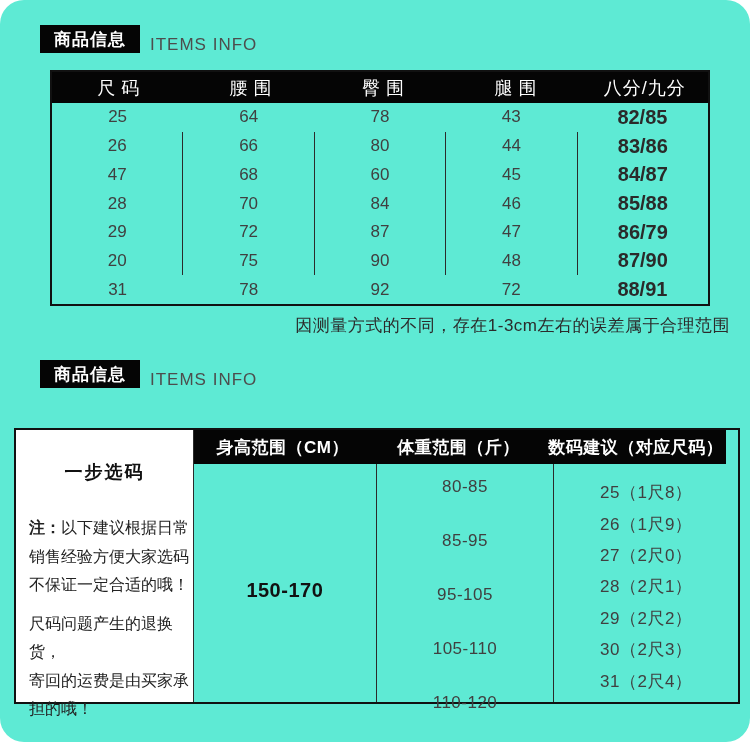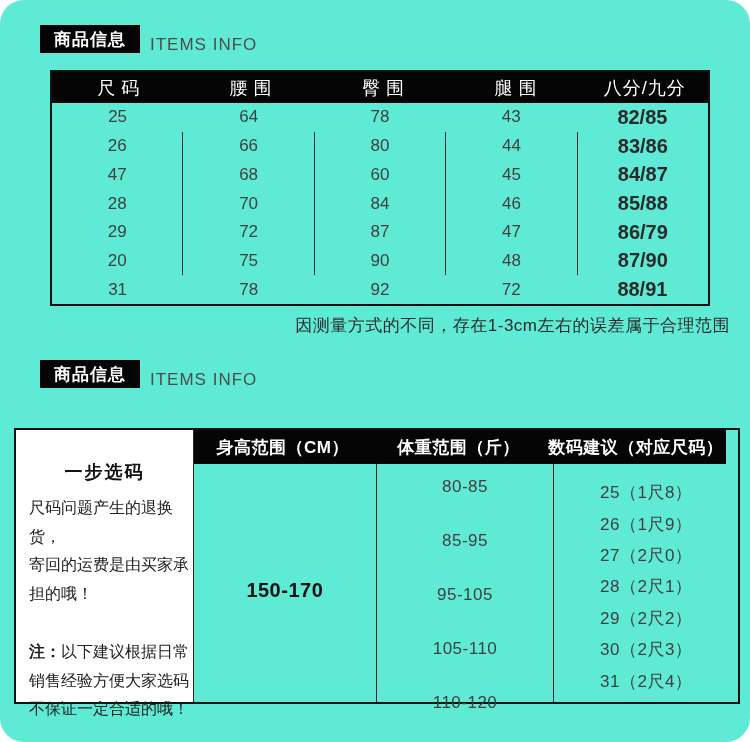--- a/index.html
+++ b/index.html
@@ -172,26 +172,26 @@
 
   <div class="badge b2">
     <span>商品信息</span>
   </div>
   <div class="badge-en b2">ITEMS INFO</div>
 
   <div class="table2">
 
     <div class="sidebar">
       <div class="sidebar-title">一步选码</div>
+      <p class="sidebar-note first"><span class="note-prefix">注：</span><span>以下建议根据日常
+销售经验方便大家选码
+不保证一定合适的哦！</span></p>
       <p class="sidebar-note second">尺码问题产生的退换货，
 寄回的运费是由买家承
 担的哦！</p>
-      <p class="sidebar-note first"><span class="note-prefix">注：</span><span>以下建议根据日常
-销售经验方便大家选码
-不保证一定合适的哦！</span></p>
     </div>
 
     <div class="t2-header">
       <div class="th2 c2">身高范围（CM）</div>
       <div class="th2 c3">体重范围（斤）</div>
       <div class="th2 c4">数码建议（对应尺码）</div>
     </div>
 
     <div class="t2-body">
       <div class="col-height">

